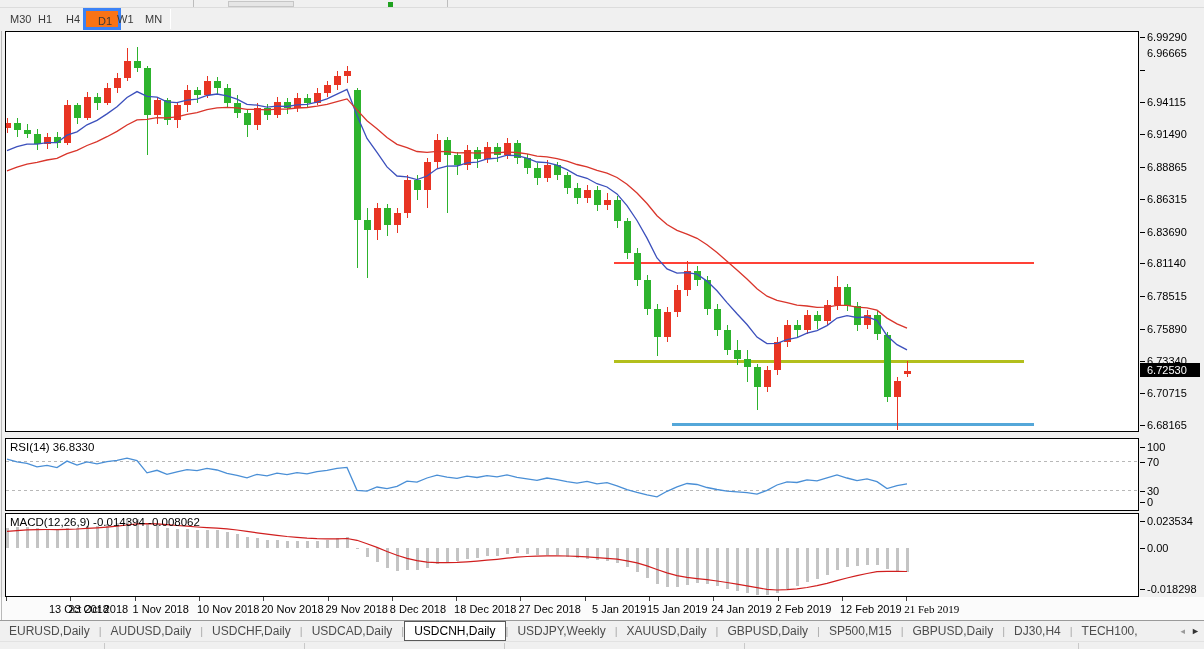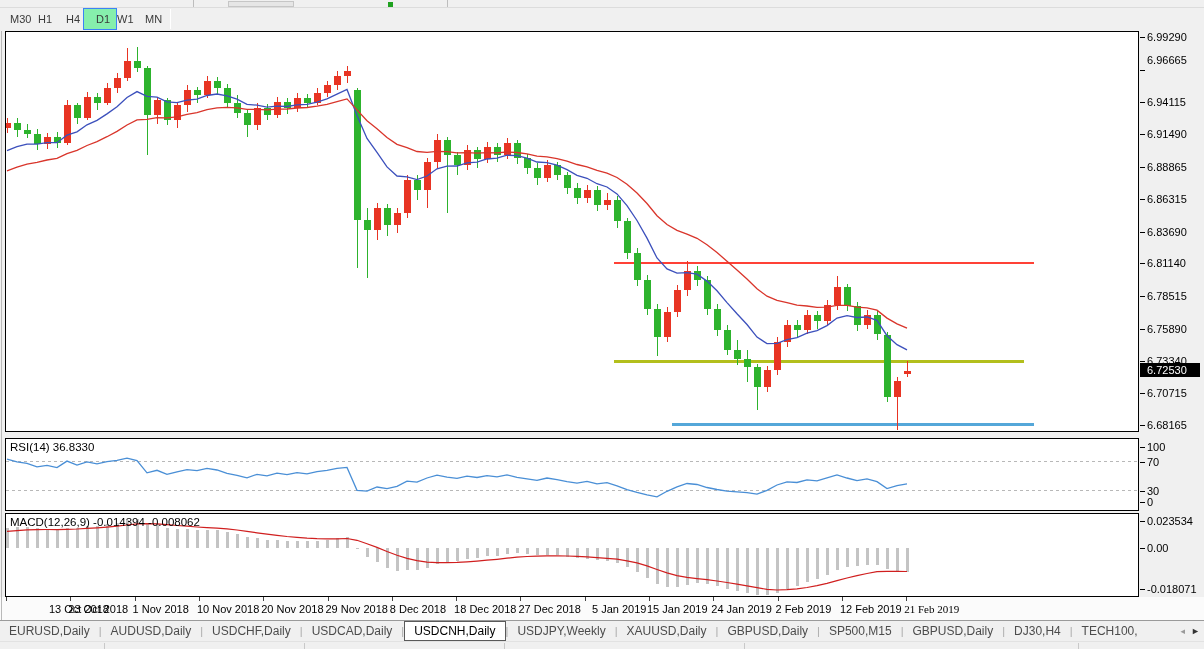--- a/index.html
+++ b/index.html
@@ -8,21 +8,21 @@
   .abs { position:absolute; }
   
   #top-strip { left:0; top:0; width:1204px; height:8px; background:#f0f0f0; border-bottom:1px solid #dcdcdc; }
   .strip-sep { position:absolute; top:0; width:1px; height:7px; background:#bdbdbd; }
   .strip-box { position:absolute; top:1px; height:6px; background:#e6e6e6; border:1px solid #c6c6c6; }
   .strip-green { position:absolute; top:2px; width:5px; height:5px; background:#1fa11f; }
   
   #toolbar { left:0; top:8px; width:1204px; height:23px; background:#f0f0f0; }
   .tf-btn { position:absolute; top:0; height:22px; line-height:22px; padding:0 6px;
             font-size:11px; color:#3a3a3a; cursor:default; }
-  .tf-btn.active { background:#86efac; border:1px solid #3b82f6; line-height:20px;padding-left:12px; }
+  .tf-btn.active { background:#f97316; border:3px solid #3b82f6; line-height:20px;padding-left:12px; }
   .tb-sep { position:absolute; top:1px; width:1px; height:20px; background:#cfcfcf; border-right:1px solid #fff; }
   
   .panel { position:absolute; left:5px; width:1134px; background:#fff; border:1px solid #000; }
   #chart-panel { top:31px;  height:401px; }
   #rsi-panel   { top:438px; height:73px; }
   #macd-panel  { top:513px; height:84px; }
   .panel svg { position:absolute; left:0; top:0; }
   .pane-label { position:absolute; left:4px; top:2px; font-size:12px; color:#000; white-space:nowrap; z-index:3; }
   #chart-title { left:6px; top:4px; }
   #chart-title .tri { font-size:9px; vertical-align:1px; margin-right:5px; }
@@ -441,21 +441,21 @@
       </g>
       <polyline points="1,118.7 11,114.7 21,112.2 31,112.1 41,110.6 51,110.7 61,103.2 71,99.8 81,92.8 91,88.4 101,81.9 111,74.7 121,65.5 131,59.6 141,64.4 151,65.2 161,69.8 171,70.6 181,68.1 191,67.2 201,63.5 211,62.0 221,63.8 231,67.2 241,72.4 251,73.1 261,75.2 271,74.1 281,74.5 291,72.8 301,72.4 311,70.1 321,66.8 331,62.1 341,57.4 351,83.6 361,106.5 371,120.3 381,134.9 391,144.0 401,144.9 411,147.6 421,144.0 431,136.8 441,134.1 451,134.0 461,130.8 471,130.1 481,127.0 491,126.2 501,123.2 511,123.7 521,126.1 531,130.0 541,130.7 551,133.2 561,137.7 571,143.3 581,146.3 591,151.7 601,155.0 611,161.9 621,173.6 631,188.5 641,206.1 651,226.0 661,236.9 671,241.1 681,240.7 691,242.2 701,249.1 711,258.8 721,270.6 731,281.8 741,292.5 751,305.1 761,311.6 771,311.4 781,307.7 791,305.7 801,301.1 811,298.7 821,293.6 831,286.0 841,283.6 851,285.5 861,285.0 871,288.3 881,303.7 891,312.7 901,317.9" fill="none" stroke="#3c50bc" stroke-width="1.3"></polyline>
       <polyline points="1,138.8 11,135.1 21,132.1 31,130.3 41,128.0 51,126.4 61,121.6 71,118.3 81,113.5 91,109.6 101,104.7 111,99.4 121,93.0 131,87.8 141,87.4 151,85.7 161,85.9 171,84.8 181,82.4 191,80.7 201,77.7 211,75.8 221,75.3 231,75.8 241,77.4 251,77.3 261,77.9 271,77.1 281,77.0 291,76.0 301,75.5 311,74.2 321,72.3 331,69.7 341,66.9 351,77.9 361,88.8 371,96.7 381,105.5 391,112.3 401,115.6 411,119.5 421,120.4 431,119.3 441,119.7 451,120.9 461,120.7 471,121.2 481,120.6 491,120.9 501,120.0 511,120.5 521,121.9 531,124.1 541,124.9 551,126.6 561,129.2 571,132.5 581,134.9 591,138.4 601,141.1 611,145.5 621,152.3 631,161.0 641,171.5 651,183.7 661,192.5 671,198.4 681,202.1 691,206.3 701,212.7 711,220.5 721,229.3 731,238.1 741,247.0 751,256.8 761,264.2 771,268.4 781,270.6 791,273.1 801,274.0 811,275.4 821,275.1 831,273.4 841,273.4 851,275.2 861,275.9 871,278.2 881,286.1 891,291.9 901,296.1" fill="none" stroke="#d9352b" stroke-width="1.3"></polyline>
     </svg>
 </div>
 
 <div id="price-axis" class="vaxis abs">
     <div class="ax-tick" style="top: 5.9875px;"></div>
     <div class="ax-label" style="top: -0.0124999px;">6.99290</div>
     <div class="ax-tick" style="top: 38.718px;"></div>
-    <div class="ax-label" style="top: 23px;">6.96665</div>
+    <div class="ax-label" style="top: 16px;">6.96665</div>
     <div class="ax-tick" style="top: 70.5133px;"></div>
     <div class="ax-label" style="top: 64.5133px;">6.94115</div>
     <div class="ax-tick" style="top: 103.244px;"></div>
     <div class="ax-label" style="top: 97.2437px;">6.91490</div>
     <div class="ax-tick" style="top: 135.974px;"></div>
     <div class="ax-label" style="top: 129.974px;">6.88865</div>
     <div class="ax-tick" style="top: 167.77px;"></div>
     <div class="ax-label" style="top: 161.77px;">6.86315</div>
     <div class="ax-tick" style="top: 200.5px;"></div>
     <div class="ax-label" style="top: 194.5px;">6.83690</div>
@@ -589,21 +589,21 @@
       <rect x="900" y="33.5" width="3" height="24.800182533048435" fill="#c4c4c4" shape-rendering="crispEdges"></rect>
       <polyline points="1,17.4 11,16.6 21,15.9 31,15.6 41,15.5 51,15.6 61,15.3 71,15.0 81,14.4 91,13.8 101,13.1 111,12.2 121,11.0 131,9.9 141,9.7 151,9.8 161,10.6 171,11.5 181,12.2 191,13.0 201,13.6 211,14.1 221,14.9 231,16.0 241,17.4 251,18.8 261,20.2 271,21.4 281,22.5 291,23.3 301,24.1 311,24.6 321,24.8 331,24.8 341,24.5 351,26.3 361,29.7 371,33.4 381,37.5 391,41.3 401,44.3 411,46.7 421,48.2 431,48.6 441,48.6 451,48.4 461,47.8 471,47.1 481,46.2 491,45.3 501,44.2 511,43.2 521,42.5 531,42.2 541,41.9 551,41.8 561,42.0 571,42.4 581,42.9 591,43.6 601,44.3 611,45.2 621,46.8 631,48.9 641,51.9 651,55.5 661,58.9 671,61.6 681,63.4 691,64.6 701,65.7 711,67.0 721,68.5 731,70.1 741,71.9 751,73.7 761,75.3 771,76.0 781,75.7 791,74.9 801,73.5 811,71.7 821,69.4 831,66.7 841,64.0 851,61.6 861,59.5 871,57.7 881,57.3 891,57.3 901,57.5" fill="none" stroke="#d01f1f" stroke-width="1.2"></polyline>
     </svg>
 </div>
 <div id="macd-axis" class="vaxis abs">
     <div class="ax-tick" style="top: 8px;"></div>
     <div class="ax-label" style="top: 2px;">0.023534</div>
     <div class="ax-tick" style="top: 34.5px;"></div>
     <div class="ax-label" style="top: 28.5px;">0.00</div>
     <div class="ax-tick" style="top: 76px;"></div>
-    <div class="ax-label" style="top: 70px;">-0.018071</div>
+    <div class="ax-label" style="top: 70px;">-0.018298</div>
   </div>
 
 <div id="date-axis" class="abs">
     <div class="date-tick" style="left: 6px;"></div>
     <div class="date-label" style="left: 1px; margin-left: 48px;">13 Oct 2018</div>
     <div class="date-tick" style="left: 70.3px;"></div>
     <div class="date-label" style="left: 68.3px;">23 Oct 2018</div>
     <div class="date-tick" style="left: 134.6px;"></div>
     <div class="date-label" style="left: 132.6px;">1 Nov 2018</div>
     <div class="date-tick" style="left: 198.9px;"></div>

